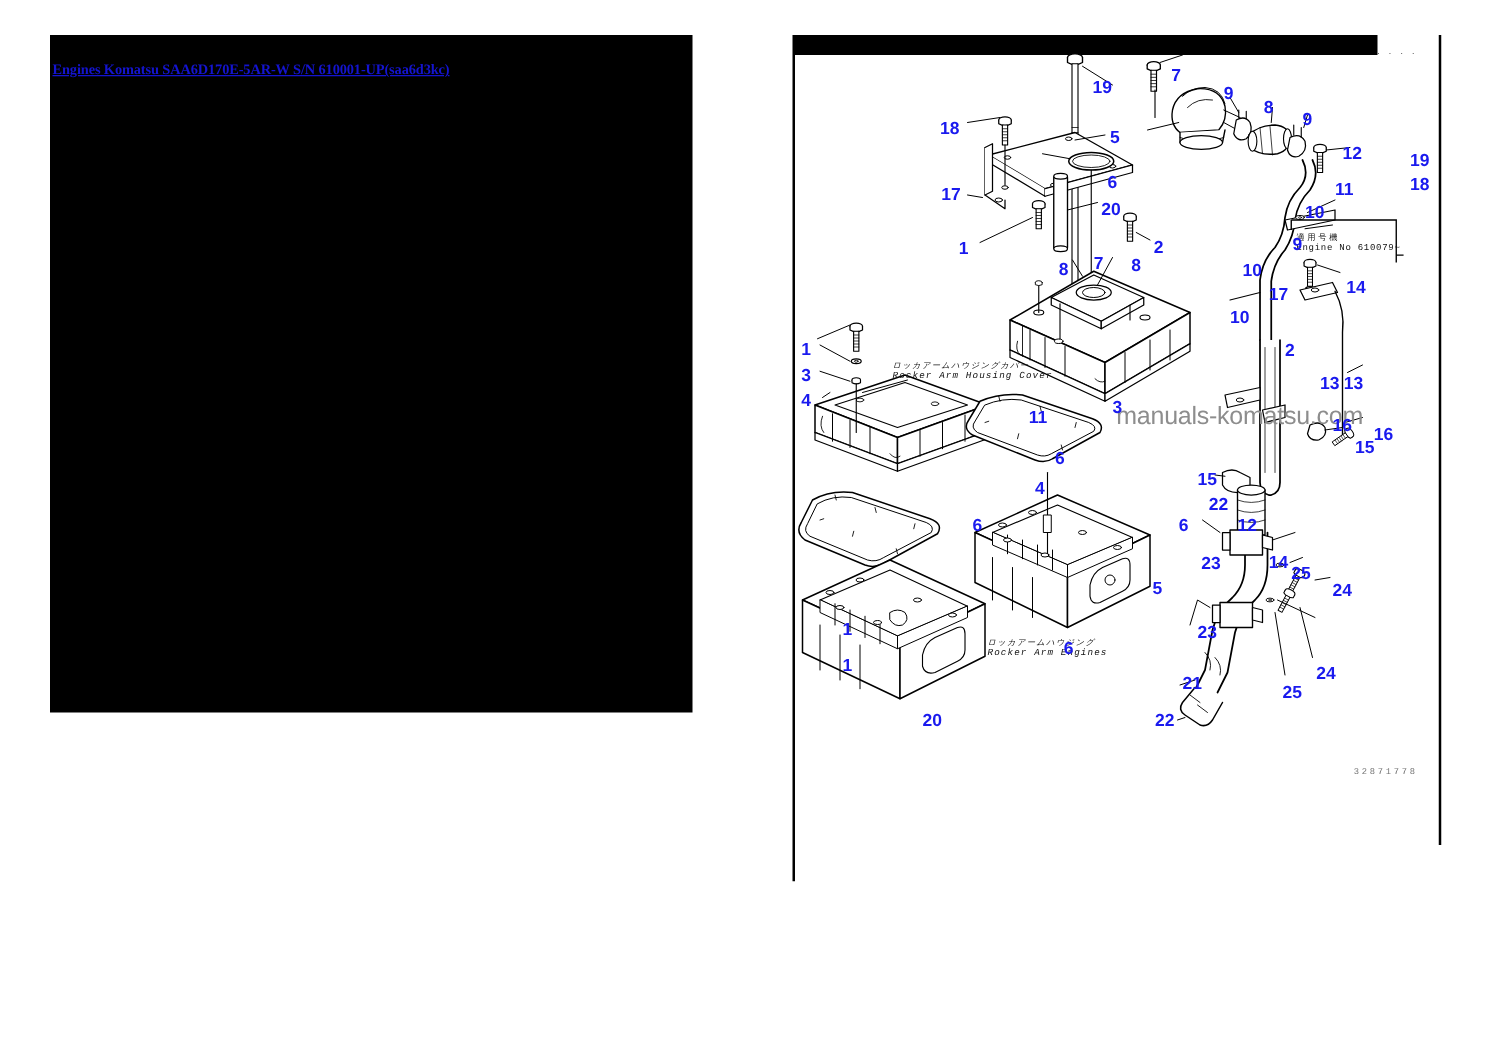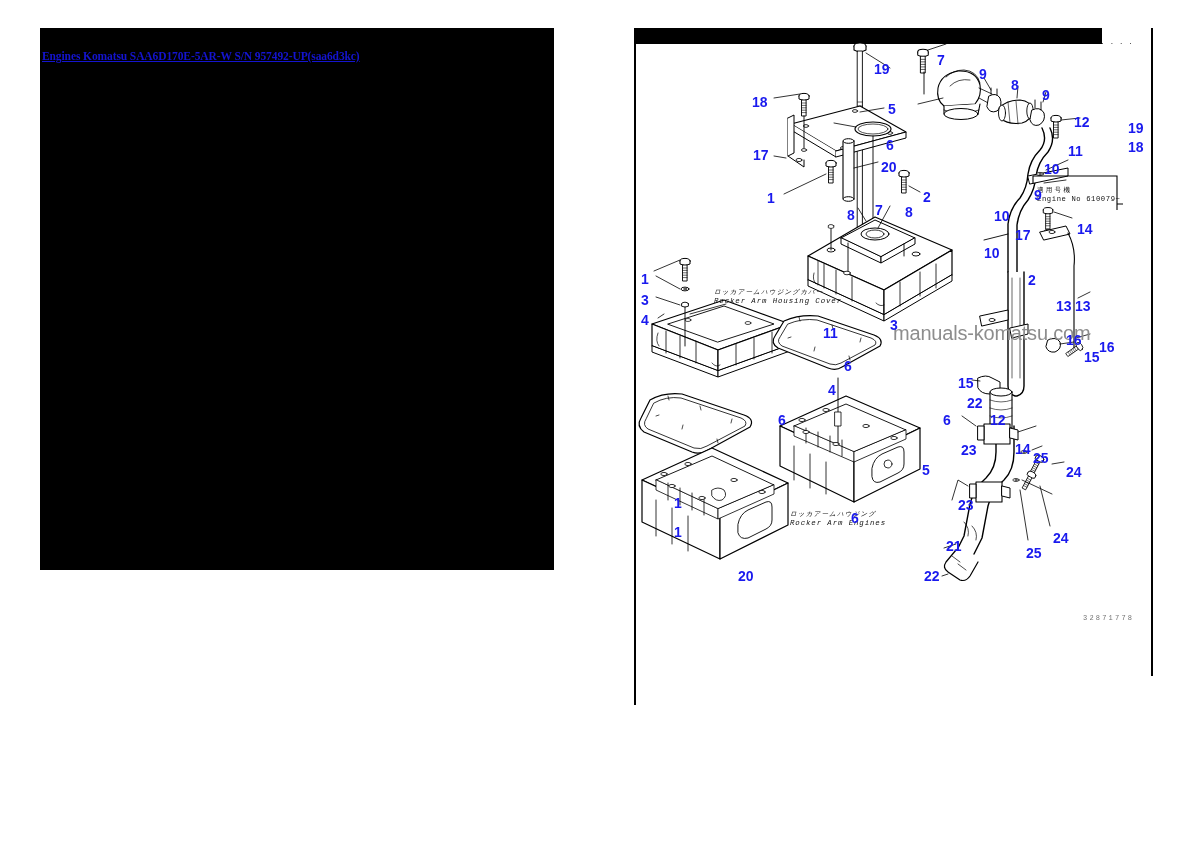--- a/index.html
+++ b/index.html
@@ -170,21 +170,21 @@
     font-size: 7px;
     letter-spacing: 2.2px;
     white-space: nowrap;
     opacity: 0.72;
   }
 </style>
 </head>
 <body>
 
 <div id="left-panel">
-  <a id="page-title-link">Engines Komatsu SAA6D170E-5AR-W S/N 957492-UP(saa6d3kc)</a>
+  <a id="page-title-link">Engines Komatsu SAA6D170E-5AR-W S/N 610001-UP(saa6d3kc)</a>
 </div>
 
 <div id="diagram-panel">
 
   <div id="diagram-topbar"></div>
   <div id="topbar-dots">· · · · · ·</div>
   <div id="diagram-frame-left"></div>
   <div id="diagram-frame-right"></div>
 
   <svg id="art" viewBox="0 0 530 682" xmlns="http://www.w3.org/2000/svg">

